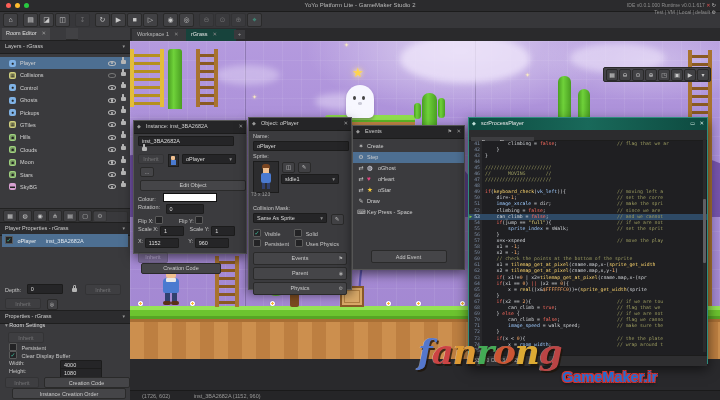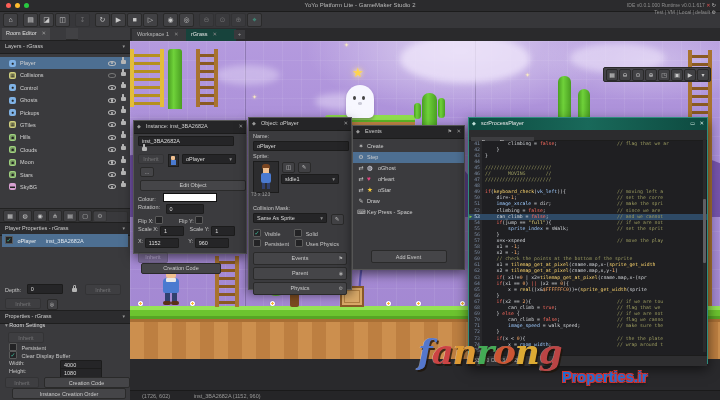--- a/index.html
+++ b/index.html
@@ -576,15 +576,15 @@
         <div class="cl"><span class="gut">74</span><span class="src"><span class="tk-p">        x = </span><span class="tk-g">room_width</span><span class="tk-p">;</span></span><span class="cmt2">// wrap around t</span></div>
         <div class="cl"><span class="gut">75</span><span class="src"><span class="tk-p">    }</span></span></div>
       </div>
     <div class="cscroll">
         <div class="th"></div>
       </div>
     <div class="cstatus">53/140  Col 23  Ch 20</div>
   </div>
 
   <div class="wm-main" id="wm-main"><span style="color: rgb(85, 119, 204);">f</span><span style="color: rgb(204, 68, 68);">a</span><span style="color: rgb(221, 153, 51);">n</span><span style="color: rgb(68, 170, 85);">r</span><span style="color: rgb(204, 85, 51);">o</span><span style="color: rgb(221, 170, 51);">n</span><span style="color: rgb(187, 68, 68);">g</span></div>
-  <div class="wm-site">Properties.ir</div>
+  <div class="wm-site">GameMaker.ir</div>
 
 </div>
 
 </body></html>

